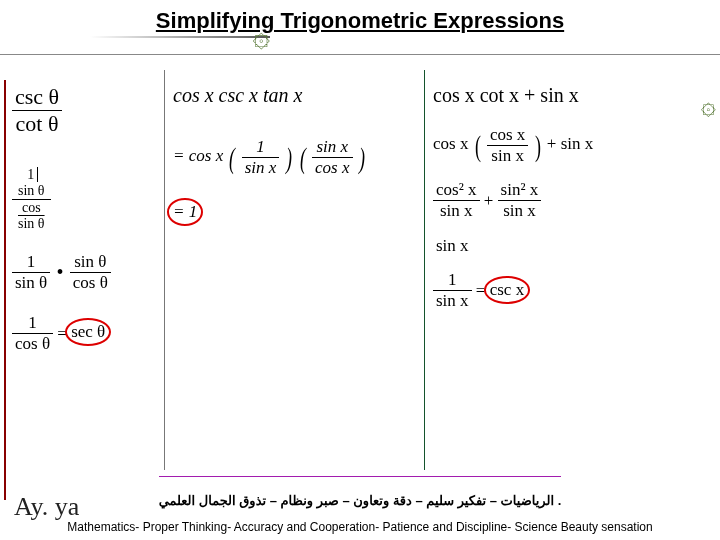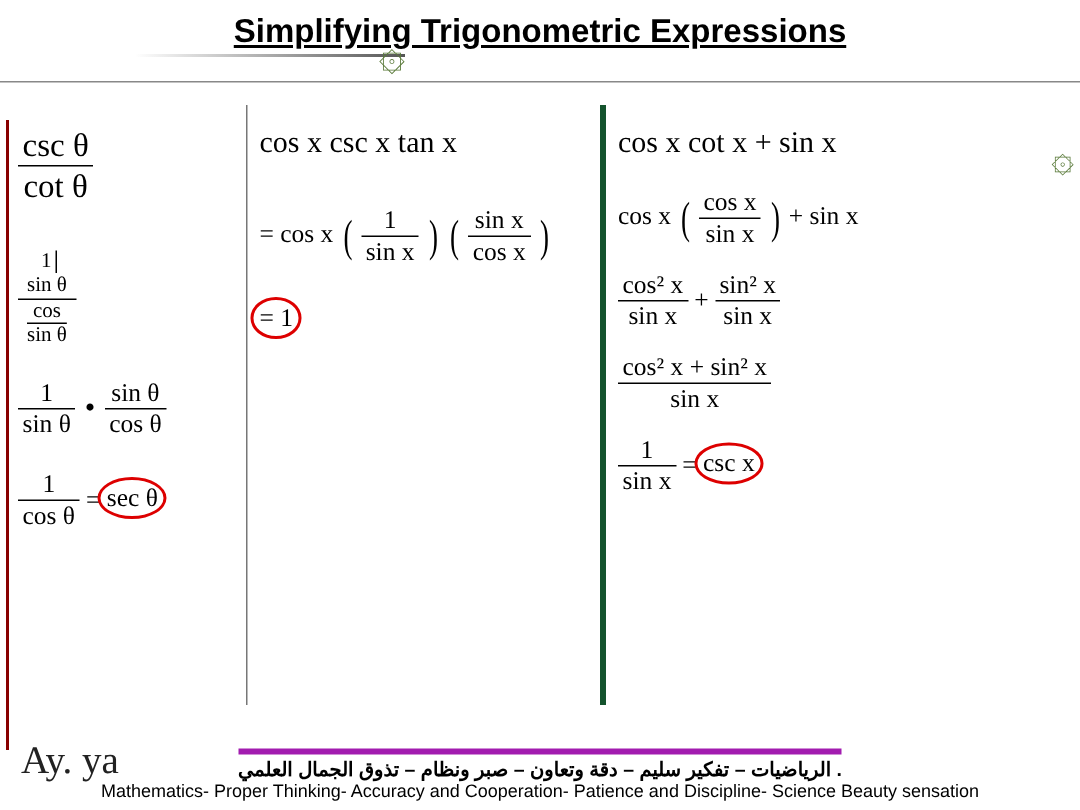--- a/index.html
+++ b/index.html
@@ -75,21 +75,21 @@
     height: 410px;
     position: relative;
   }
   .col {
     position: relative;
     padding: 4px 8px;
     font-family: 'Times New Roman', serif;
     font-size: 17px;
   }
   .col1 { width: 160px; }
-  .col2 { width: 240px; border-left: 1px solid #777; border-right: 4px solid #14532d; }
+  .col2 { width: 261px; border-left: 1px solid #777; border-right: 1px solid #14532d; font-style: italic; }
   .col3 { flex: 1; }
   .sep-top {
     position: absolute;
     left: 0; right: 0;
     top: -6px;
     height: 1px;
     background: #888;
   }
   .frac {
     display: inline-block;
@@ -127,24 +127,24 @@
     position: absolute;
     bottom: 6px;
     left: 0; right: 0;
     text-align: center;
     font-size: 12px;
     font-family: Arial, sans-serif;
   }
   .footer .ar {
     direction: rtl;
     font-weight: bold;
-    border-top: 4px solid #a21caf;
+    border-top: 1px solid #a21caf;
     display: inline-block;
-    padding-top: 2px;
-    margin-bottom: 0;
+    padding-top: 16px;
+    margin-bottom: 12px;
     font-size: 13px;
   }
   .sig {
     position: absolute;
     left: 14px;
     bottom: 18px;
     font-family: 'Brush Script MT', cursive;
     font-size: 26px;
     color: #222;
   }
@@ -270,21 +270,20 @@
       </span>
       <span style="vertical-align:middle;"> + </span>
       <span class="frac">
         <span class="num">sin² x</span>
         <span class="den">sin x</span>
       </span>
     </div>
 
     <div class="line" style="margin-top:14px;">
       <span class="frac">
-        <span class="num">cos² x + sin² x</span>
         <span class="den">sin x</span>
       </span>
     </div>
 
     <div class="line" style="margin-top:14px;">
       <span class="frac">
         <span class="num">1</span>
         <span class="den">sin x</span>
       </span>
       <span style="vertical-align:middle;"> = </span>

